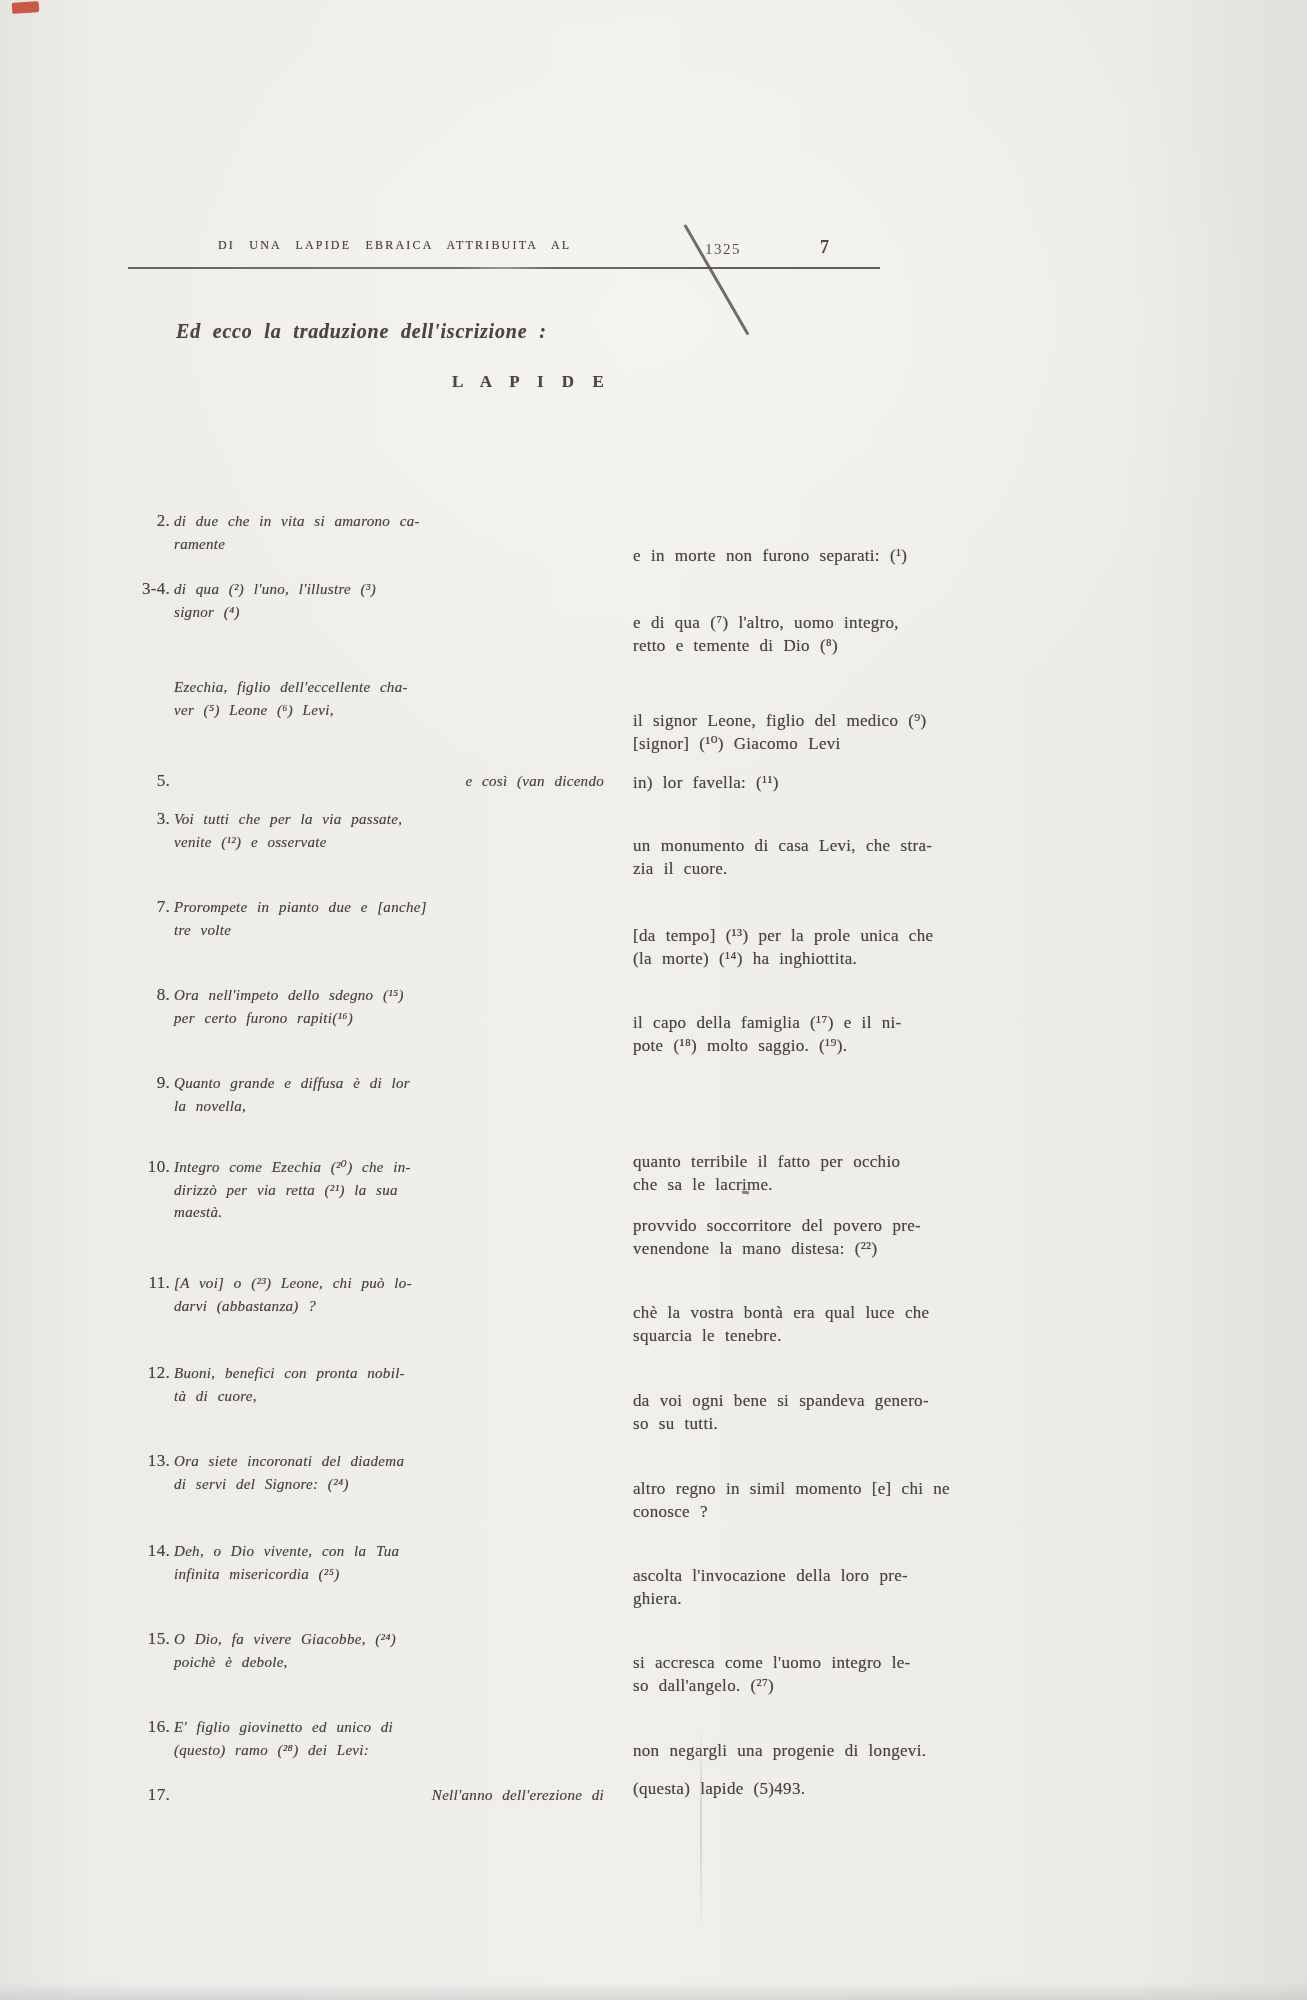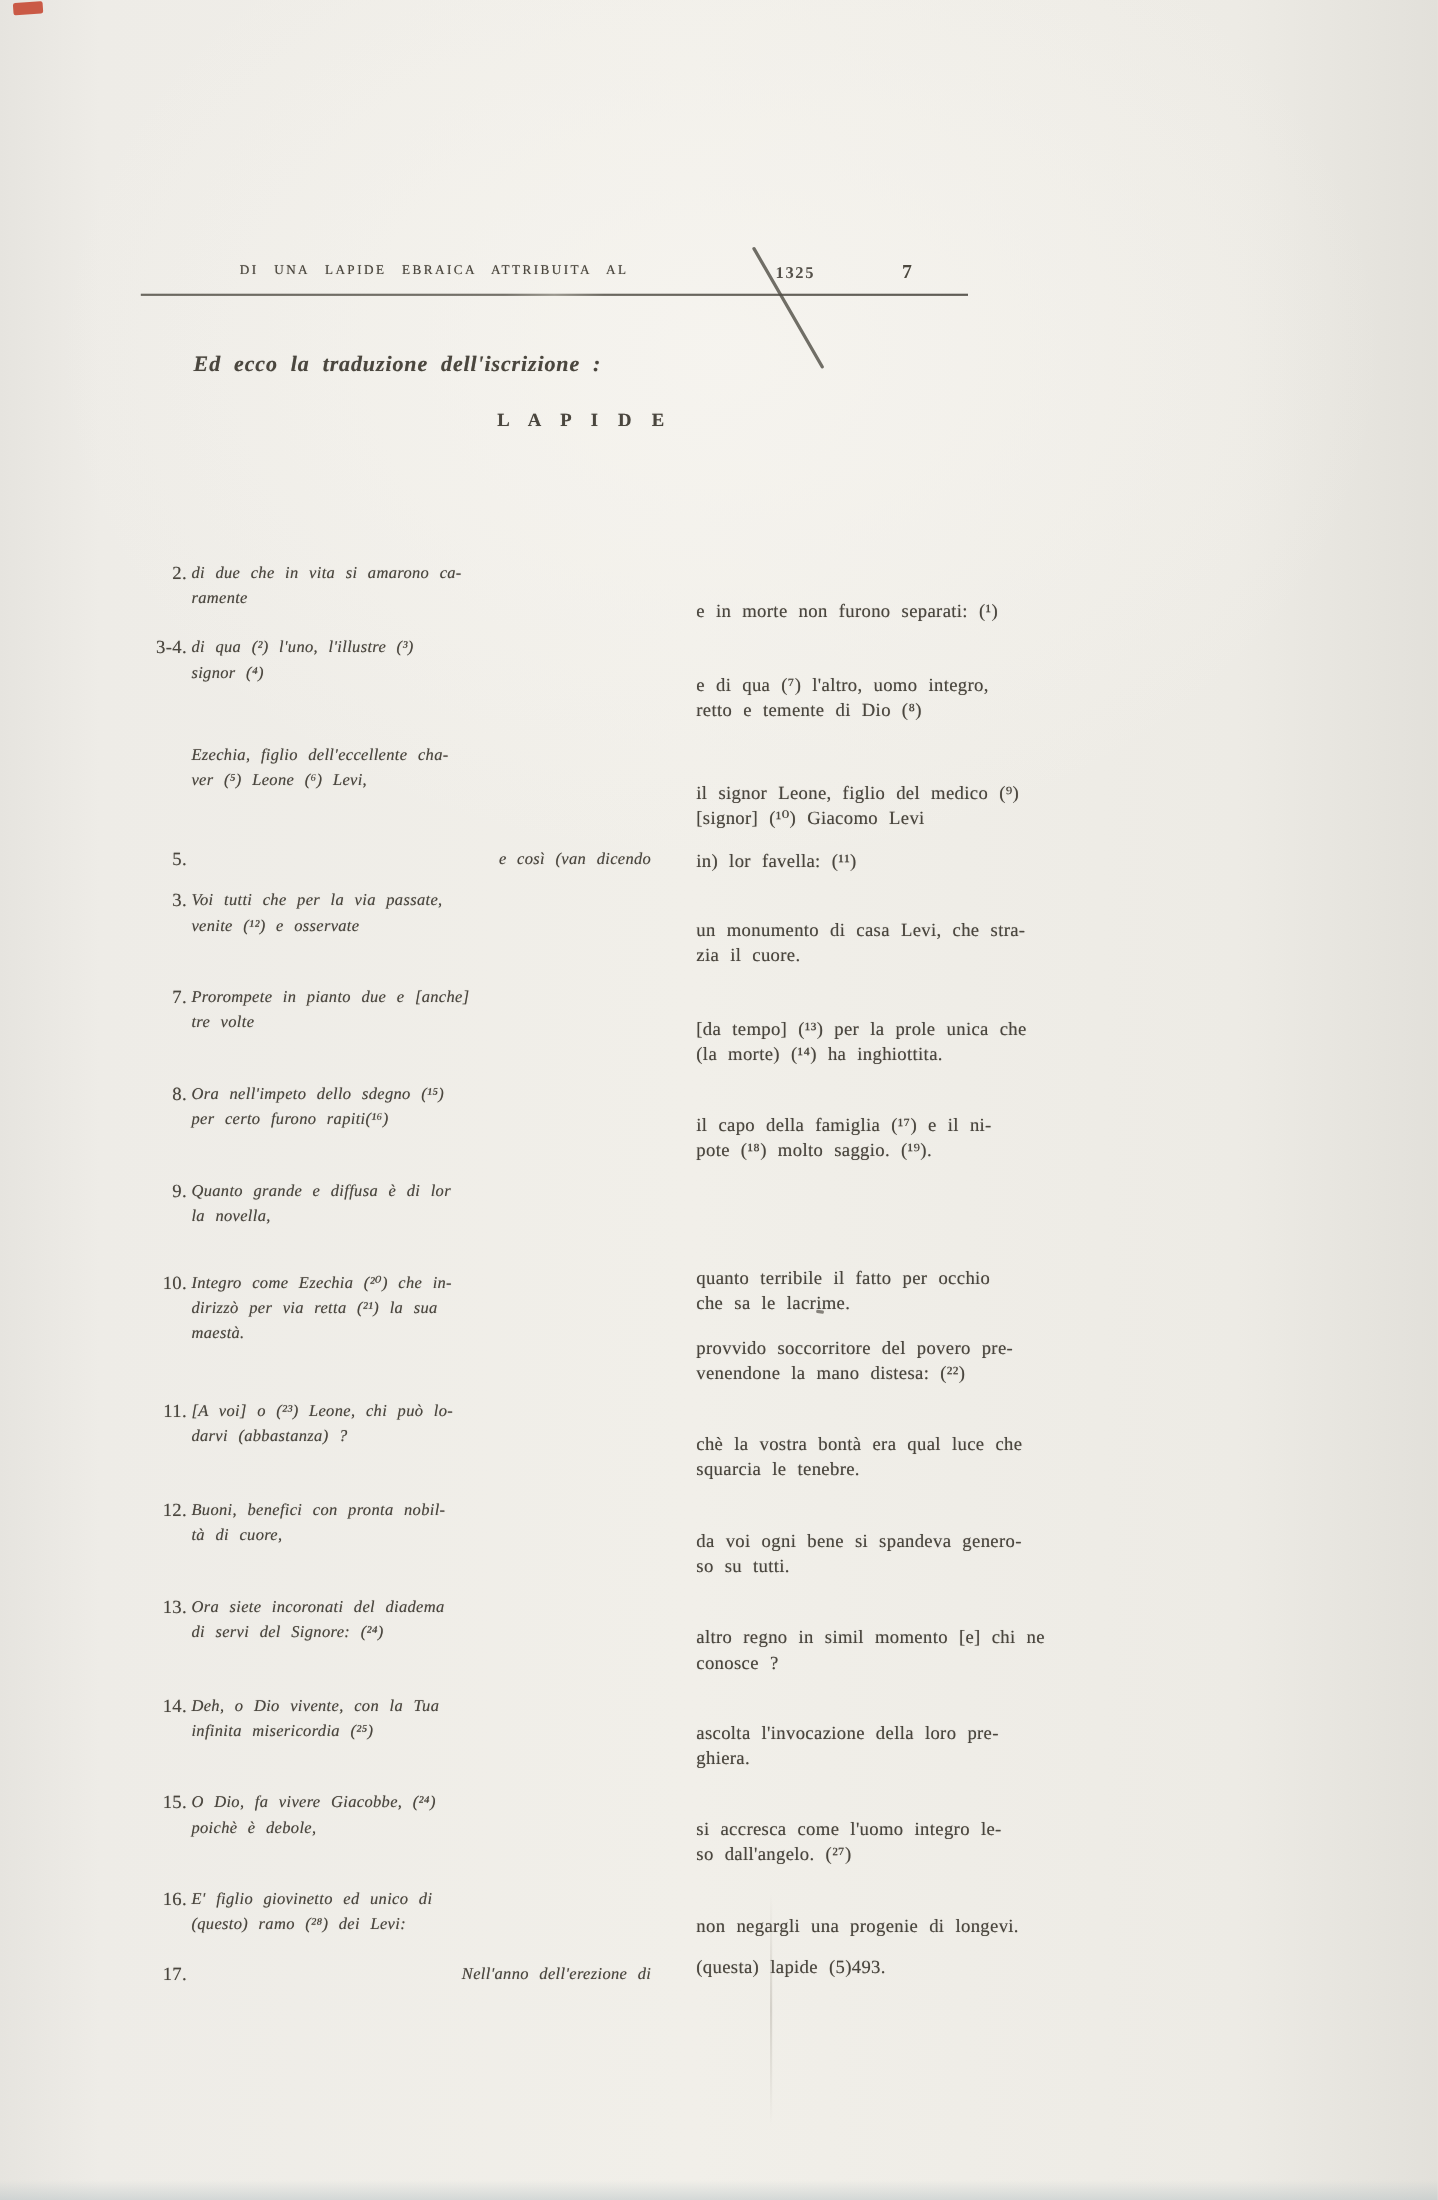--- a/index.html
+++ b/index.html
@@ -24,21 +24,21 @@
     position: absolute; left: 12px; top: 2px; width: 27px; height: 11px;
     background: #c74a35; border-radius: 2px; transform: rotate(-4deg); opacity: .9;
   }
   .header-title {
     position: absolute; left: 218px; top: 238px;
     font-size: 12px; letter-spacing: 2.2px; word-spacing: 9px;
     color: #4c483f; text-shadow: 0 0 0.7px rgba(74,70,62,0.55);
   }
   .header-year {
     position: absolute; left: 705px; top: 241px;
-    font-size: 15px; letter-spacing: 1.5px; color: #55514a; font-weight: bold;
+    font-size: 15px; letter-spacing: 1.5px; color: #55514a;
   }
   .header-page {
     position: absolute; left: 820px; top: 237px;
     font-size: 18px; font-weight: bold; color: #4c483f;
   }
   .header-rule {
     position: absolute; top: 267px; left: 128px; width: 752px; height: 2px;
     background: linear-gradient(90deg, #6b6860 0%, #75726a 44%, #9b988f 50%, #6b6860 56%, #5f5c55 100%);
   }
   .pen-stroke {
@@ -65,21 +65,21 @@
     text-align: right; font-size: 17px; line-height: 22.5px;
     letter-spacing: 0.3px; text-shadow: 0 0 0.7px rgba(74,70,62,0.55);
   }
   .litem .txt {
     display: block; margin-left: 46px;
     font-size: 15px; line-height: 22.5px;
     white-space: pre-line; letter-spacing: 0.3px; word-spacing: 5.5px;
     text-shadow: 0 0 0.7px rgba(74,70,62,0.55);
     font-style: italic;
   }
-  .litem.right-txt .txt { text-align: right; margin-right: 14px; }
+  .litem.right-txt .txt { text-align: right; margin-right: 2px; }
   .ritem {
     position: absolute; left: 633px; width: 478px; margin: 0;
     font-size: 17px; line-height: 22.5px;
     white-space: pre-line; letter-spacing: 0.3px; word-spacing: 5.5px;
     text-shadow: 0 0 0.7px rgba(74,70,62,0.55);
   }
   .ink-dot {
     position: absolute; left: 742px; top: 1191px; width: 7px; height: 3px;
     background: #57534b; border-radius: 1px; transform: rotate(8deg); opacity: .7;
   }

